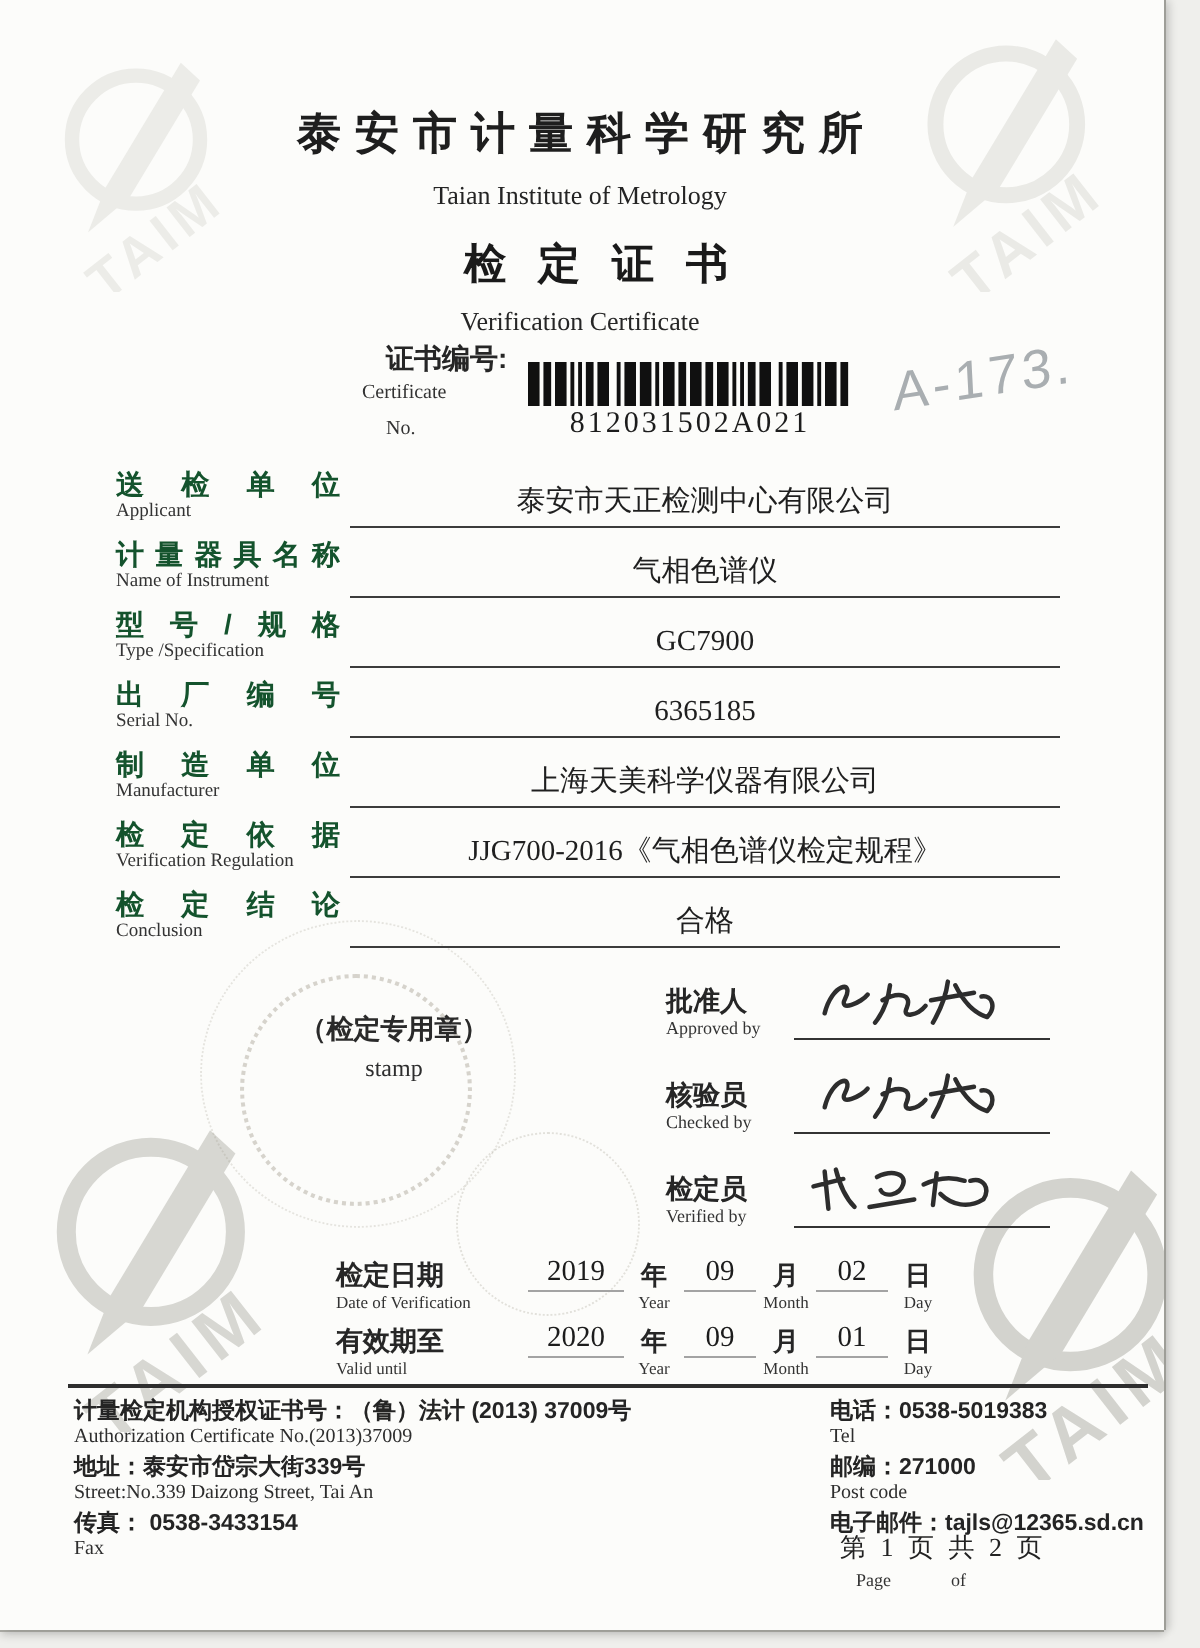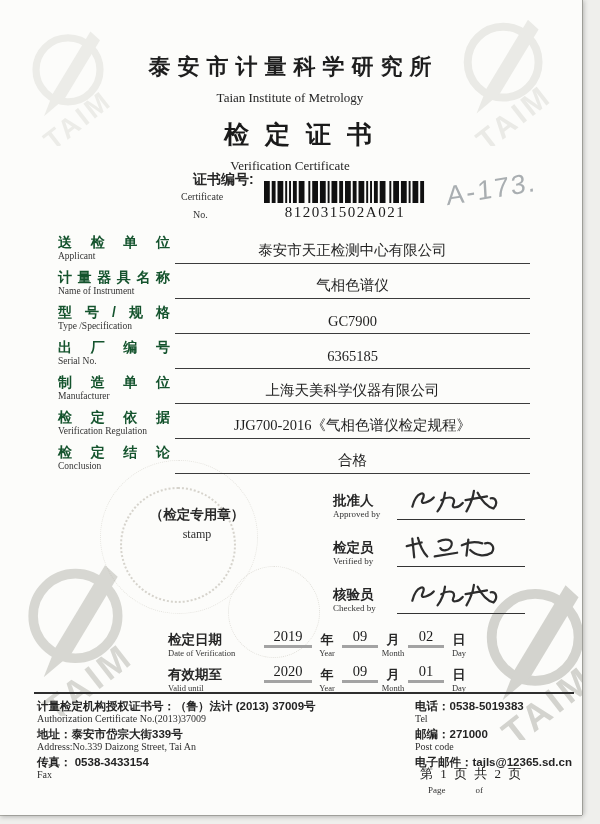--- a/index.html
+++ b/index.html
@@ -22,21 +22,21 @@
   .wm-bl{left:12px;top:556px;width:148px;height:160px;color:#d7d7d2;}
   .wm-br{left:470px;top:576px;width:152px;height:164px;color:#d3d3ce;}
   .ring{position:absolute;border-radius:50%;}
   .ring1{left:120px;top:487px;width:112px;height:112px;border:2px dotted rgba(152,146,130,.38);}
   .ring2{left:100px;top:460px;width:156px;height:152px;border:1.5px dotted rgba(152,146,130,.22);}
   .ring3{left:228px;top:566px;width:90px;height:90px;border:1.5px dotted rgba(152,146,130,.26);}
   
   .header{position:absolute;left:0;top:52px;width:580px;text-align:center;}
   .inst-zh{font-family:"Liberation Sans",sans-serif;font-weight:bold;font-size:22px;letter-spacing:7px;padding-left:7px;color:#1e1e1e;}
   .inst-en{font-size:13px;margin-top:8px;color:#242424;}
-  .title-zh{font-family:"Liberation Sans",sans-serif;font-weight:bold;font-size:25px;letter-spacing:16px;padding-left:32px;margin-top:12px;color:#1a1a1a;}
+  .title-zh{font-family:"Liberation Sans",sans-serif;font-weight:bold;font-size:21px;letter-spacing:16px;padding-left:32px;margin-top:12px;color:#1a1a1a;}
   .title-en{font-size:13px;margin-top:7px;}
   
   .certno{position:absolute;left:0;top:168px;width:582px;height:62px;}
   .cn-zh{position:absolute;left:193px;top:3px;font-family:"Liberation Sans",sans-serif;font-weight:bold;font-size:14px;}
   .cn-en1{position:absolute;left:181px;top:23px;font-size:10px;color:#333;}
   .cn-en2{position:absolute;left:193px;top:41px;font-size:10px;color:#333;}
   .barcode{position:absolute;left:264px;top:13px;width:162px;height:22px;}
   .barcode rect{fill:#101010;}
   .bc-num{position:absolute;left:254px;top:36px;width:182px;text-align:center;font-size:15px;letter-spacing:1.5px;color:#1c1c1c;}
   .hand-note{
@@ -66,21 +66,21 @@
   .sen{font-size:9px;line-height:10px;color:#333;white-space:nowrap;}
   .sline{flex:1;height:33px;border-bottom:1.5px solid #333;position:relative;}
   .sig{position:absolute;left:6px;bottom:1px;width:112px;height:32px;
        stroke:#2d2d2d;fill:none;stroke-width:2.4;stroke-linecap:round;stroke-linejoin:round;}
   
   .dates{position:absolute;left:168px;top:628px;}
   .drow{display:flex;align-items:flex-end;margin-bottom:5px;}
   .dlabel{width:96px;}
   .dzh{font-family:"Liberation Sans",sans-serif;font-weight:bold;font-size:13.5px;line-height:16px;}
   .den{font-size:8.5px;line-height:10px;color:#333;white-space:nowrap;}
-  .dnum{width:48px;text-align:center;font-size:14.5px;border-bottom:3px solid #a3a3a3;line-height:17px;margin-bottom:10px;color:#1c1c1c;}
+  .dnum{width:48px;text-align:center;font-size:14.5px;border-bottom:1px solid #a3a3a3;line-height:17px;margin-bottom:10px;color:#1c1c1c;}
   .dnum.small{width:36px;}
   .dunit{width:30px;text-align:center;}
   .uzh{font-family:"Liberation Sans",sans-serif;font-weight:bold;font-size:13px;line-height:16px;}
   .uen{font-size:8.5px;line-height:10px;color:#333;}
   
   .fdivider{position:absolute;left:34px;top:692px;width:540px;height:2px;background:#2e2e2e;}
   .footcol{position:absolute;top:699px;}
   .footleft{left:37px;width:372px;}
   .footright{left:415px;width:165px;}
   .fitem{margin-bottom:2px;}
@@ -230,40 +230,40 @@
           <div class="sen">Approved by</div>
         </div>
       <div class="sline">
         <svg class="sig" viewBox="0 0 120 34">
           <path d="M10 22 C14 6 26 4 21 14 C17 22 30 16 33 12 M45 7 C44 15 41 22 37 27 M41 15 C50 10 57 12 54 19 C51 25 60 23 64 18 M76 5 C75 13 72 20 68 27 M67 15 L90 11 M80 7 C84 15 90 22 97 24 C102 19 100 12 94 13"></path>
         </svg>
       </div>
     </div>
     <div class="srow">
       <div class="slabel">
+          <div class="szh">核验员</div>
+          <div class="sen">Checked by</div>
+        </div>
+      <div class="sline">
+        <svg class="sig" viewBox="0 0 120 34">
+          <path d="M10 22 C14 6 26 4 21 14 C17 22 30 16 33 12 M45 7 C44 15 41 22 37 27 M41 15 C50 10 57 12 54 19 C51 25 60 23 64 18 M76 5 C75 13 72 20 68 27 M67 15 L90 11 M80 7 C84 15 90 22 97 24 C102 19 100 12 94 13"></path>
+        </svg>
+      </div>
+    </div>
+    <div class="srow">
+      <div class="slabel">
           <div class="szh">检定员</div>
           <div class="sen">Verified by</div>
         </div>
       <div class="sline">
         <svg class="sig" viewBox="0 0 120 34">
           <path d="M10 6 L12 26 M4 14 L20 10 M16 5 C18 13 21 20 26 25 M38 9 C46 5 54 7 52 13 C50 19 42 20 40 16 M34 25 L58 21 M70 7 L68 24 M63 13 C71 9 79 9 85 11 M72 18 C78 24 87 26 95 21 C99 15 95 9 88 11"></path>
         </svg>
       </div>
     </div>
-    <div class="srow">
-      <div class="slabel">
-          <div class="szh">核验员</div>
-          <div class="sen">Checked by</div>
-        </div>
-      <div class="sline">
-        <svg class="sig" viewBox="0 0 120 34">
-          <path d="M10 22 C14 6 26 4 21 14 C17 22 30 16 33 12 M45 7 C44 15 41 22 37 27 M41 15 C50 10 57 12 54 19 C51 25 60 23 64 18 M76 5 C75 13 72 20 68 27 M67 15 L90 11 M80 7 C84 15 90 22 97 24 C102 19 100 12 94 13"></path>
-        </svg>
-      </div>
-    </div>
   </div>
 
   <div class="dates">
     <div class="drow">
       <div class="dlabel">
           <div class="dzh">检定日期</div>
           <div class="den">Date of Verification</div>
         </div>
       <div class="dnum">2019</div>
       <div class="dunit">
@@ -305,21 +305,21 @@
   </div>
 
   <div class="fdivider"></div>
   <div class="footcol footleft">
     <div class="fitem">
       <div class="fzh2">计量检定机构授权证书号：（鲁）法计 (2013) 37009号</div>
       <div class="fen2">Authorization Certificate No.(2013)37009</div>
     </div>
     <div class="fitem">
       <div class="fzh2">地址：泰安市岱宗大街339号</div>
-      <div class="fen2">Address:No.339 Daizong Street, Tai An</div>
+      <div class="fen2">Street:No.339 Daizong Street, Tai An</div>
     </div>
     <div class="fitem">
       <div class="fzh2">传真： 0538-3433154</div>
       <div class="fen2">Fax</div>
     </div>
   </div>
   <div class="footcol footright">
     <div class="fitem">
       <div class="fzh2">电话：0538-5019383</div>
       <div class="fen2">Tel</div>

